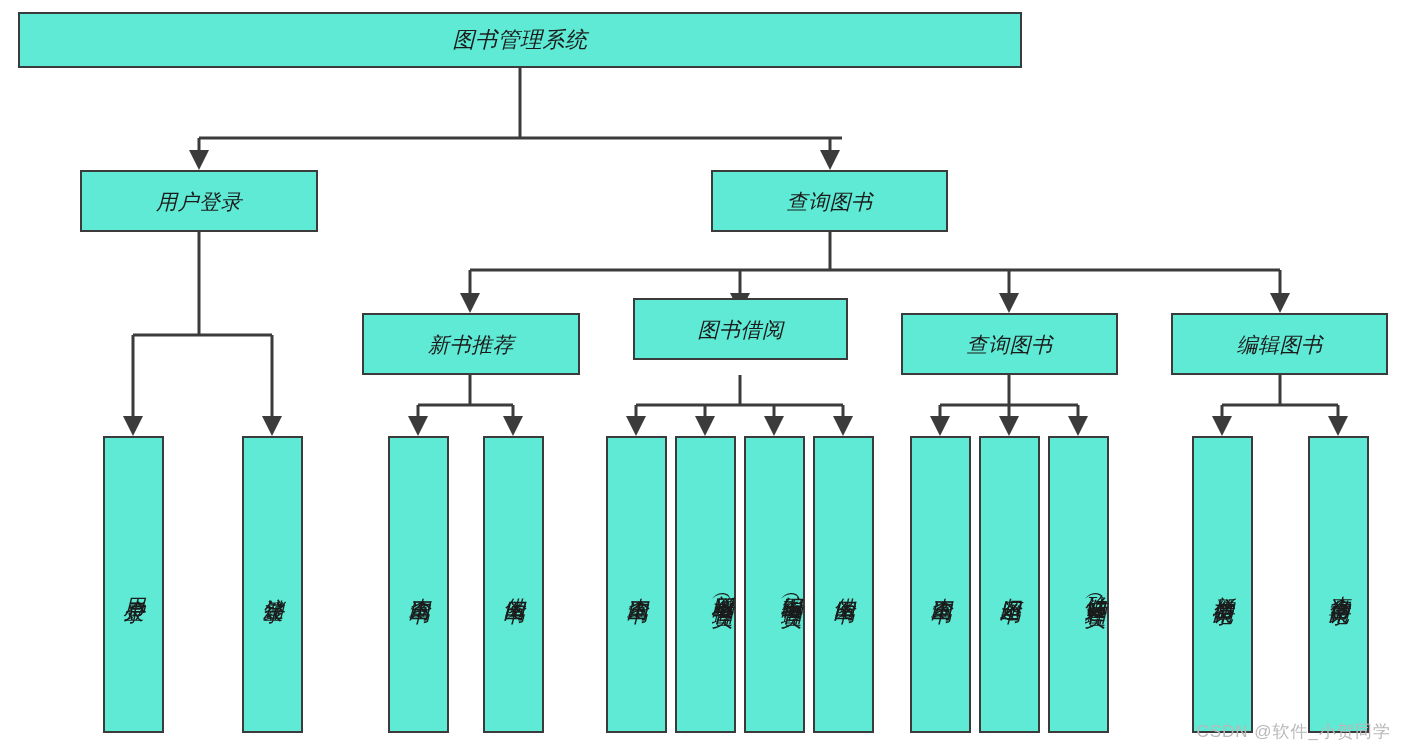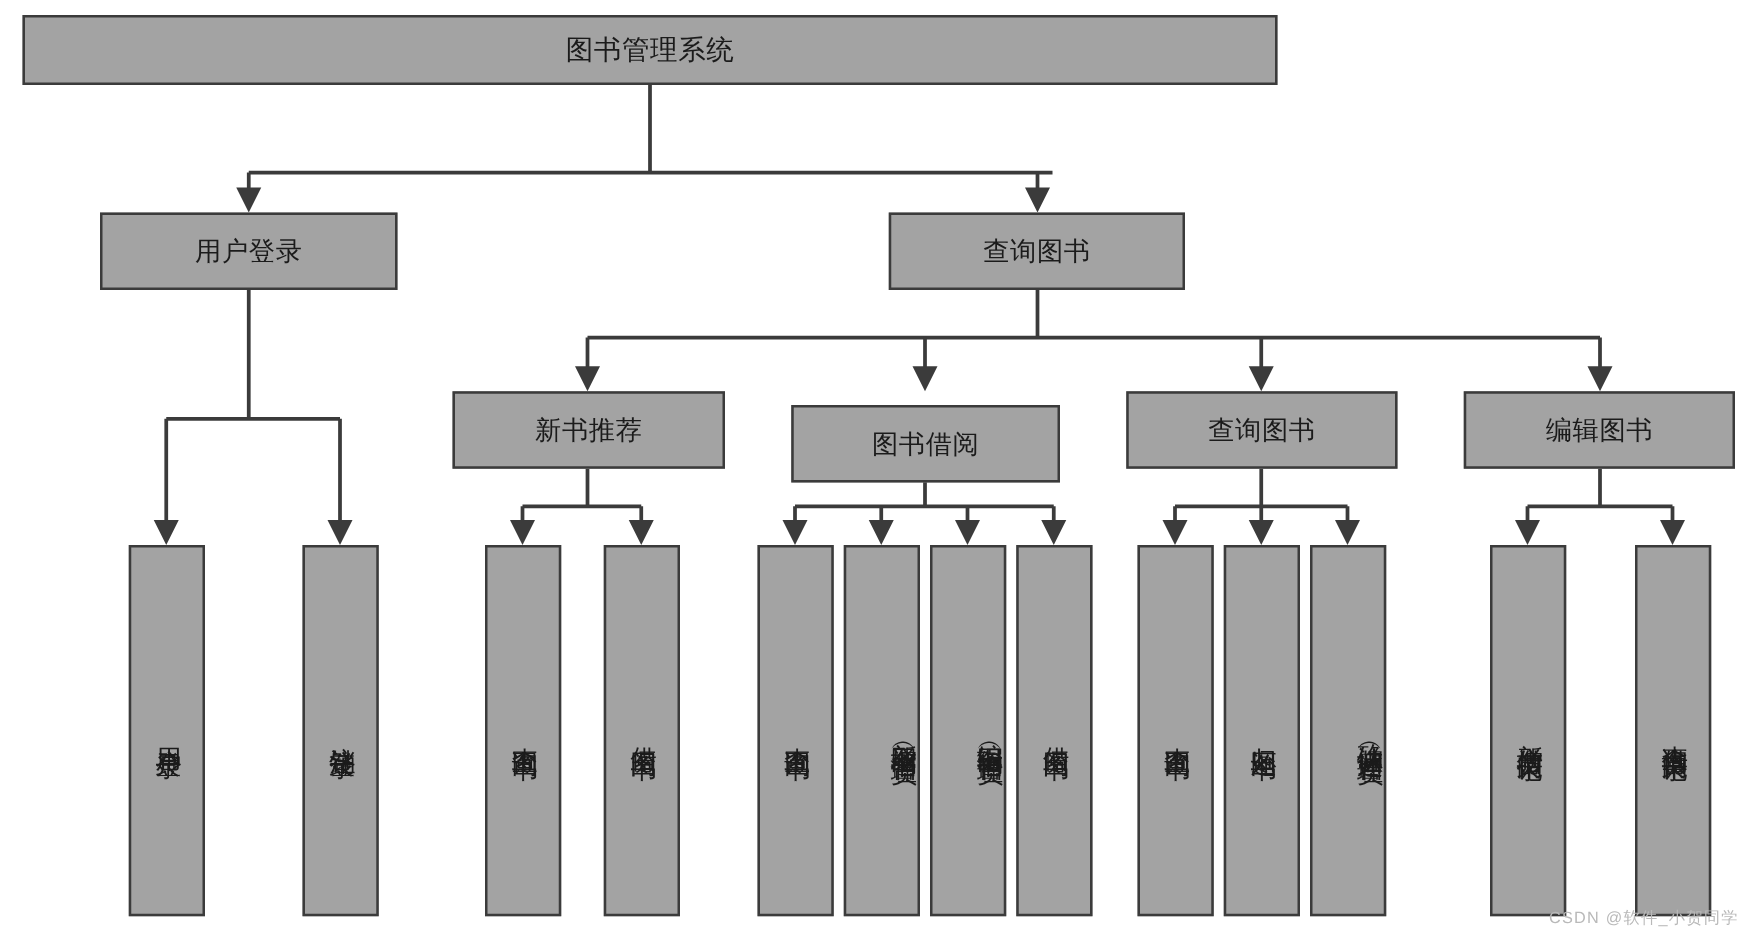--- a/index.html
+++ b/index.html
@@ -16,27 +16,28 @@
     background:#ffffff;
   }
   #edges{
     position:absolute;left:0;top:0;
     width:1405px;height:747px;
     pointer-events:none;
   }
   .node{
     position:absolute;
     box-sizing:border-box;
-    background:#a3a3a3;
+    background:#5eead4;
     border:2.5px solid #3b3b3b;
     display:flex;
     align-items:center;
     justify-content:center;
     color:#1b1b1b;
     letter-spacing:0.5px;
+    font-style:italic;
   }
   .node.h{
     font-size:21px;
     line-height:1;
   }
   .node.root{ font-size:22px; }
   .node.v{
     writing-mode:vertical-rl;
     text-orientation:upright;
     font-size:21px;
@@ -56,21 +57,21 @@
     padding-top:4px;
   }
   .node.v.mid{
     align-items:center;
     padding-top:0;
   }
   #watermark{
     position:absolute;
     right:14px;
     bottom:4px;
-    font-size:13px;
+    font-size:17px;
     color:#b9b9b9;
     letter-spacing:1px;
     white-space:nowrap;
     user-select:none;
   }
 </style>
 </head>
 <body>
 
 <div id="diagram">
@@ -134,21 +135,21 @@
   </div>
 
   <div class="node h" style="left:711px;top:170px;width:237px;height:62px;">
     <span>查询图书</span>
   </div>
 
   <div class="node h" style="left:362px;top:313px;width:218px;height:62px;">
     <span>新书推荐</span>
   </div>
 
-  <div class="node h" style="left:633px;top:324px;width:215px;height:62px;">
+  <div class="node h" style="left:633px;top:298px;width:215px;height:62px;">
     <span>图书借阅</span>
   </div>
 
   <div class="node h" style="left:901px;top:313px;width:217px;height:62px;">
     <span>查询图书</span>
   </div>
 
   <div class="node h" style="left:1171px;top:313px;width:217px;height:62px;">
     <span>编辑图书</span>
   </div>

